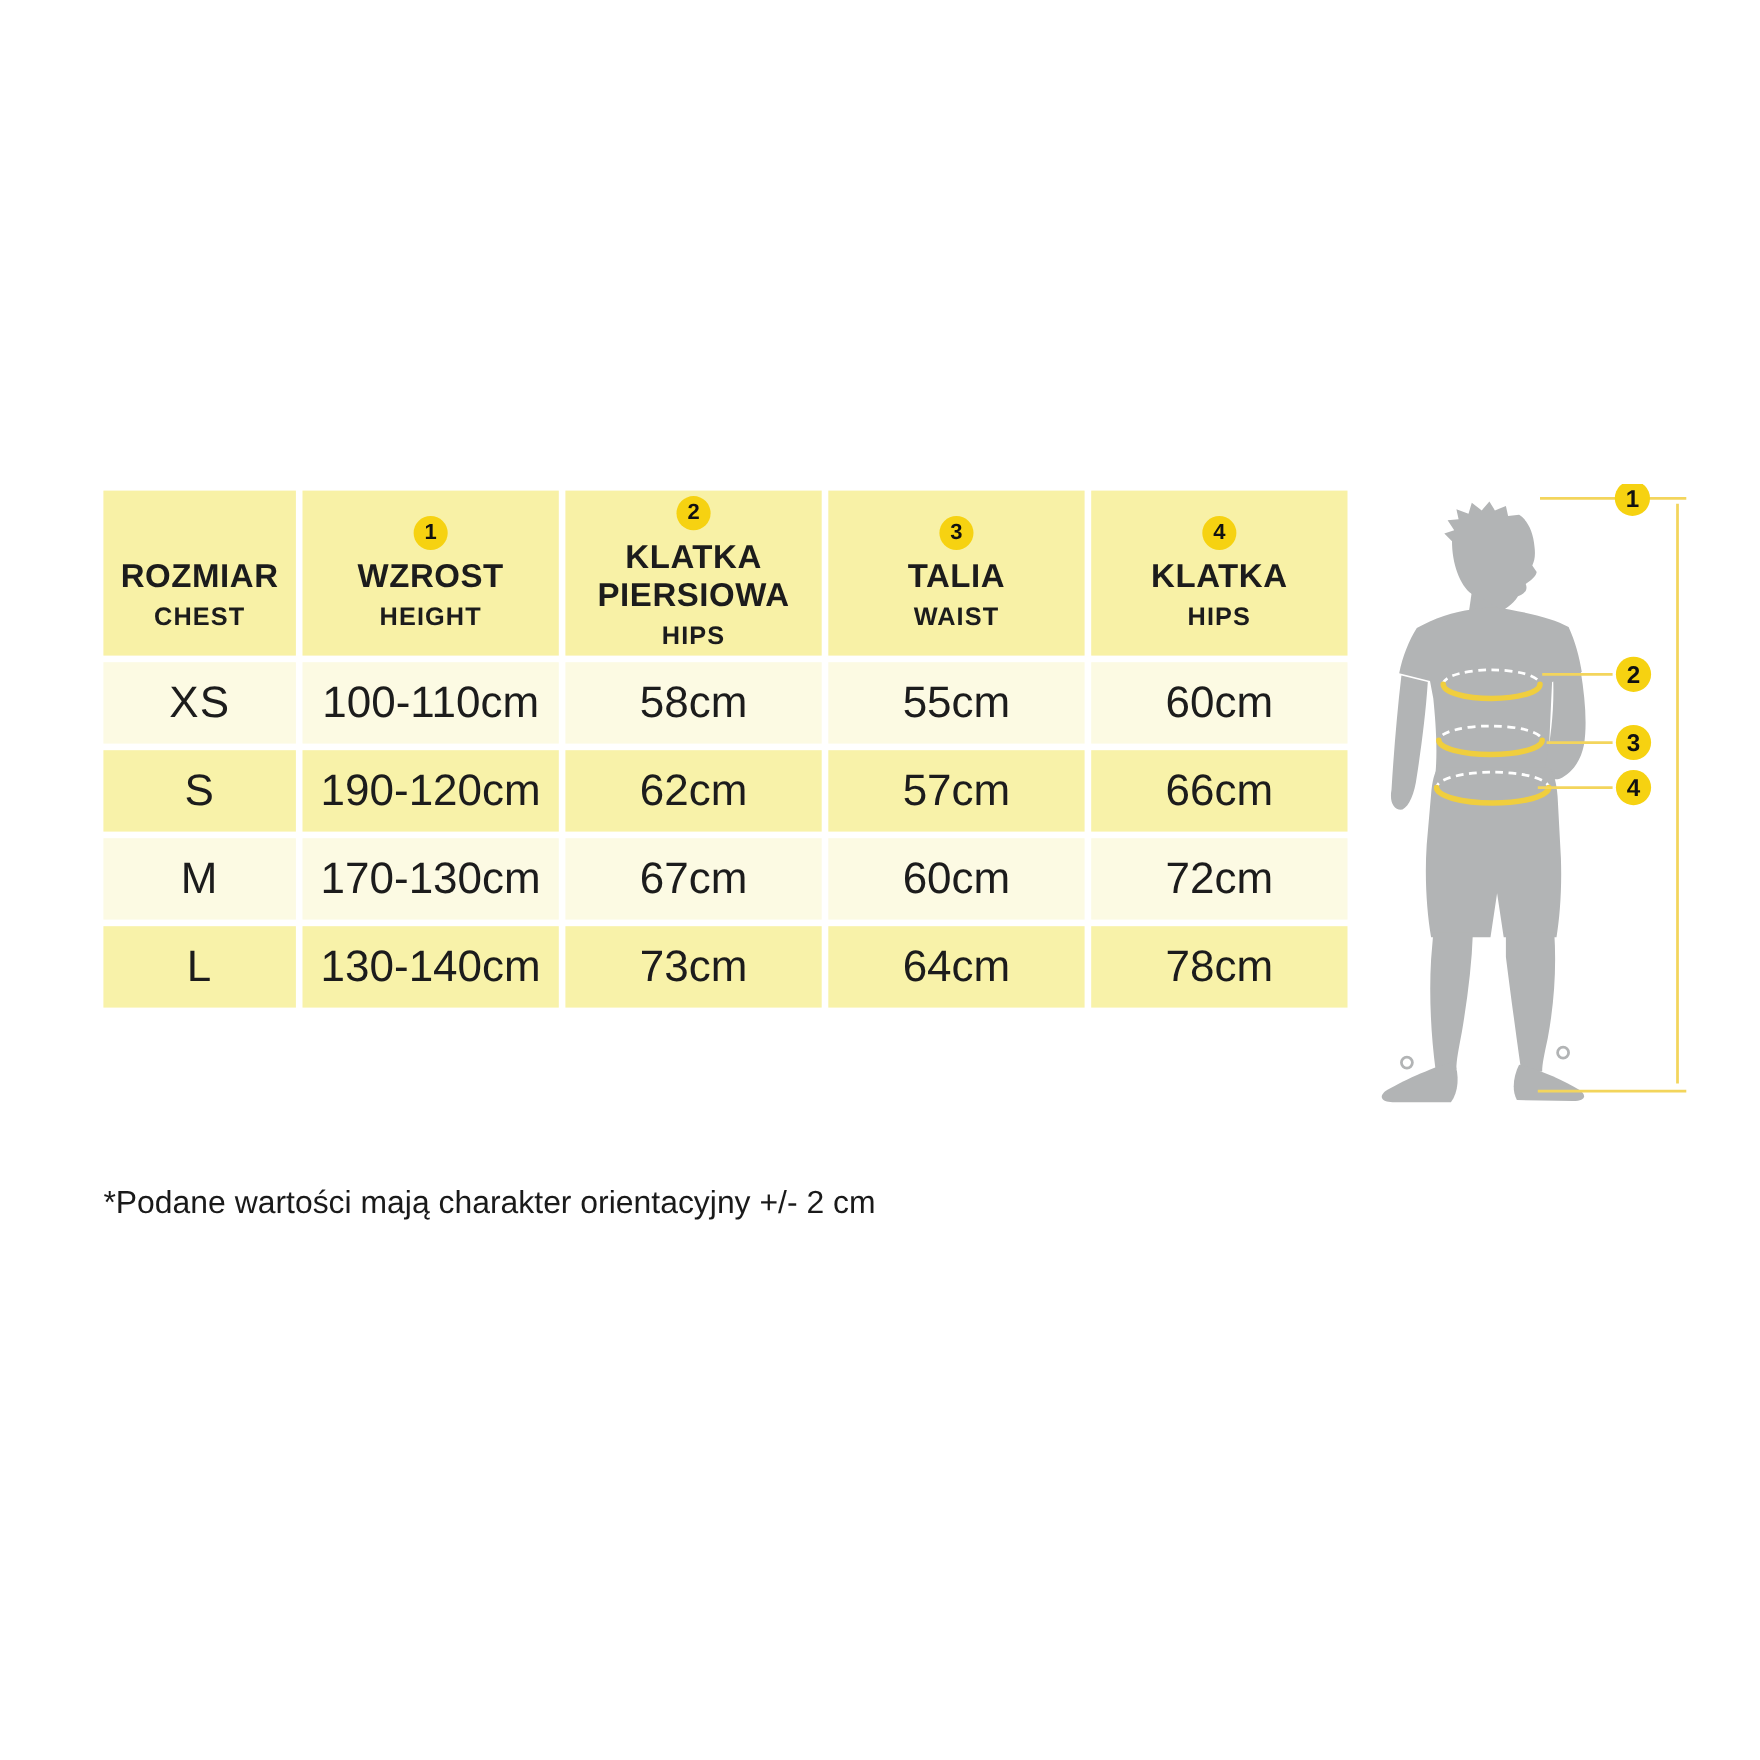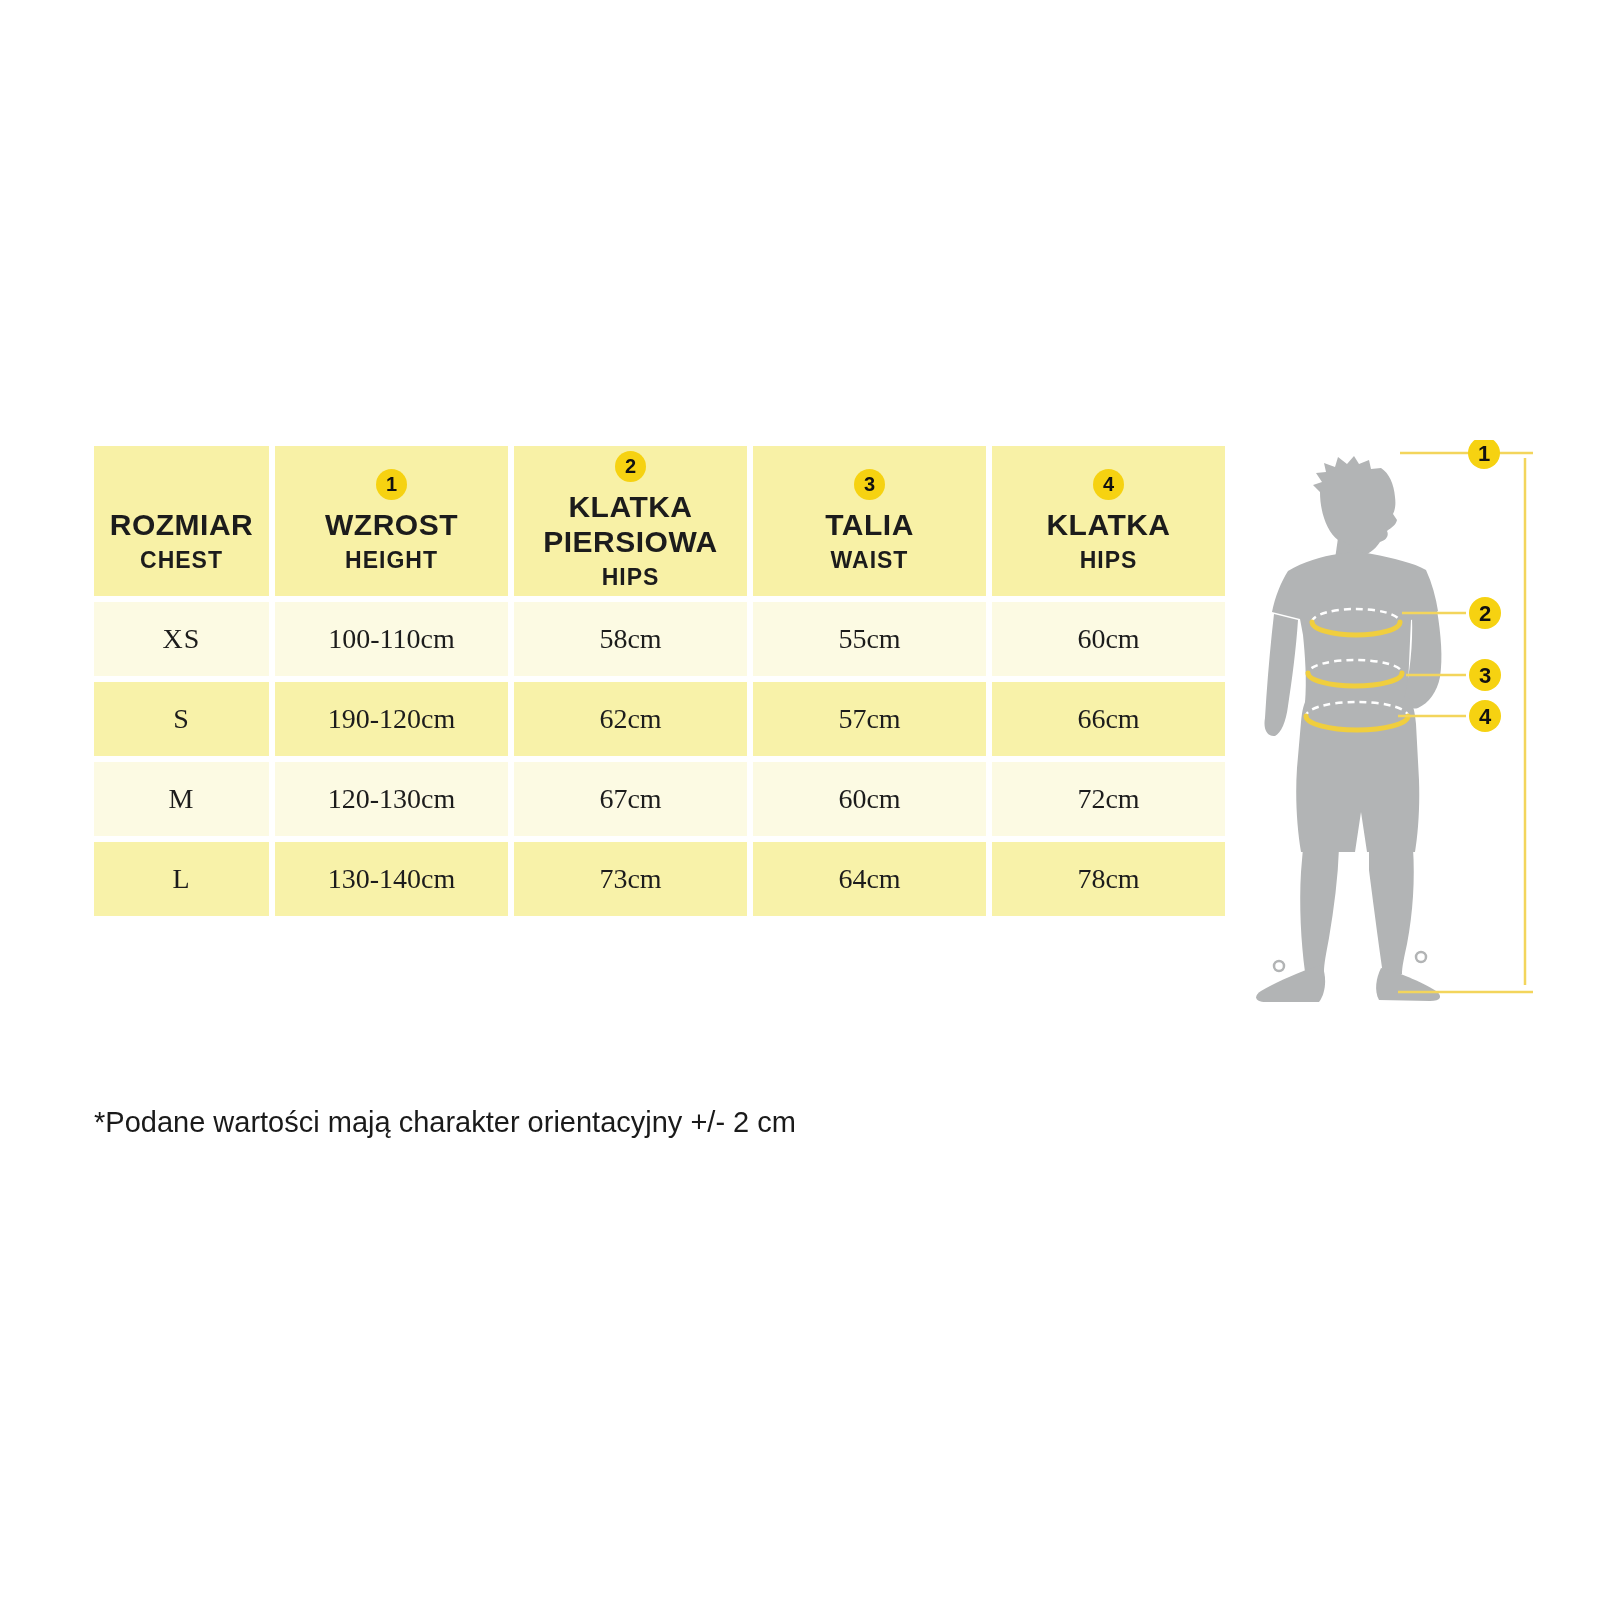--- a/index.html
+++ b/index.html
@@ -21,34 +21,34 @@
   .size-table{
     position:absolute;left:88px;top:440px;
     border-collapse:separate;border-spacing:6px;table-layout:fixed;
   }
   .size-table th,.size-table td{
     text-align:center;vertical-align:middle;padding:0;overflow:hidden;
   }
   .size-table thead th{
     background:var(--header-bg);height:150px;
   }
-  .size-table tbody td{height:74px;font-size:28px;font-weight:normal;font-family:Liberation Serif, serif;}
+  .size-table tbody td{height:74px;font-size:40px;font-weight:normal;}
   tr.row-cream td{background:var(--row-cream);}
   tr.row-yellow td{background:var(--row-yellow);}
   td.size-cell{font-weight:bold;font-size:31px;letter-spacing:1px;}
   .hdr-inner{display:flex;flex-direction:column;align-items:center;justify-content:center;}
   .hdr-badge{
     display:flex;width:31px;height:31px;border-radius:50%;
     background:var(--badge-yellow);align-items:center;justify-content:center;
     font-size:20px;font-weight:bold;color:#111;margin-bottom:7px;flex:0 0 auto;
   }
   .hdr-badge.hidden{visibility:hidden;}
   .hdr-title{font-weight:bold;font-size:30px;line-height:35px;letter-spacing:0.5px;}
   .hdr-sub{font-size:23px;margin-top:5px;letter-spacing:1px;}
-  .footnote{position:absolute;left:94px;top:1074px;font-size:29px;line-height:41px;color:#1a1a1a;margin-top:28px;}
+  .footnote{position:absolute;left:94px;top:1074px;font-size:29px;line-height:41px;color:#1a1a1a;}
   .figure{position:absolute;left:1230px;top:440px;width:320px;height:570px;}
   .sil{fill:var(--silhouette-gray);}
   .lace{fill:none;stroke:var(--silhouette-gray);stroke-width:2.5;}
   .band-dash{fill:none;stroke:#ffffff;stroke-width:2.5;stroke-dasharray:7 5;}
   .band-solid{fill:none;stroke:var(--band-yellow);stroke-width:5;stroke-linecap:round;}
   .ruler{stroke:var(--ruler-yellow);stroke-width:2.5;fill:none;}
   .fig-badge-circle{fill:var(--badge-yellow);}
   .fig-badge-num{font-family:"Liberation Sans","DejaVu Sans",sans-serif;font-size:22px;font-weight:bold;fill:#111;text-anchor:middle;}
 </style>
 </head>
@@ -111,21 +111,21 @@
     </tr>
     <tr class="row-yellow">
       <td class="size-cell">S</td>
       <td>190-120cm</td>
       <td>62cm</td>
       <td>57cm</td>
       <td>66cm</td>
     </tr>
     <tr class="row-cream">
       <td class="size-cell">M</td>
-      <td>120-130cm</td>
+      <td>170-130cm</td>
       <td>67cm</td>
       <td>60cm</td>
       <td>72cm</td>
     </tr>
     <tr class="row-yellow">
       <td class="size-cell">L</td>
       <td>130-140cm</td>
       <td>73cm</td>
       <td>64cm</td>
       <td>78cm</td>

